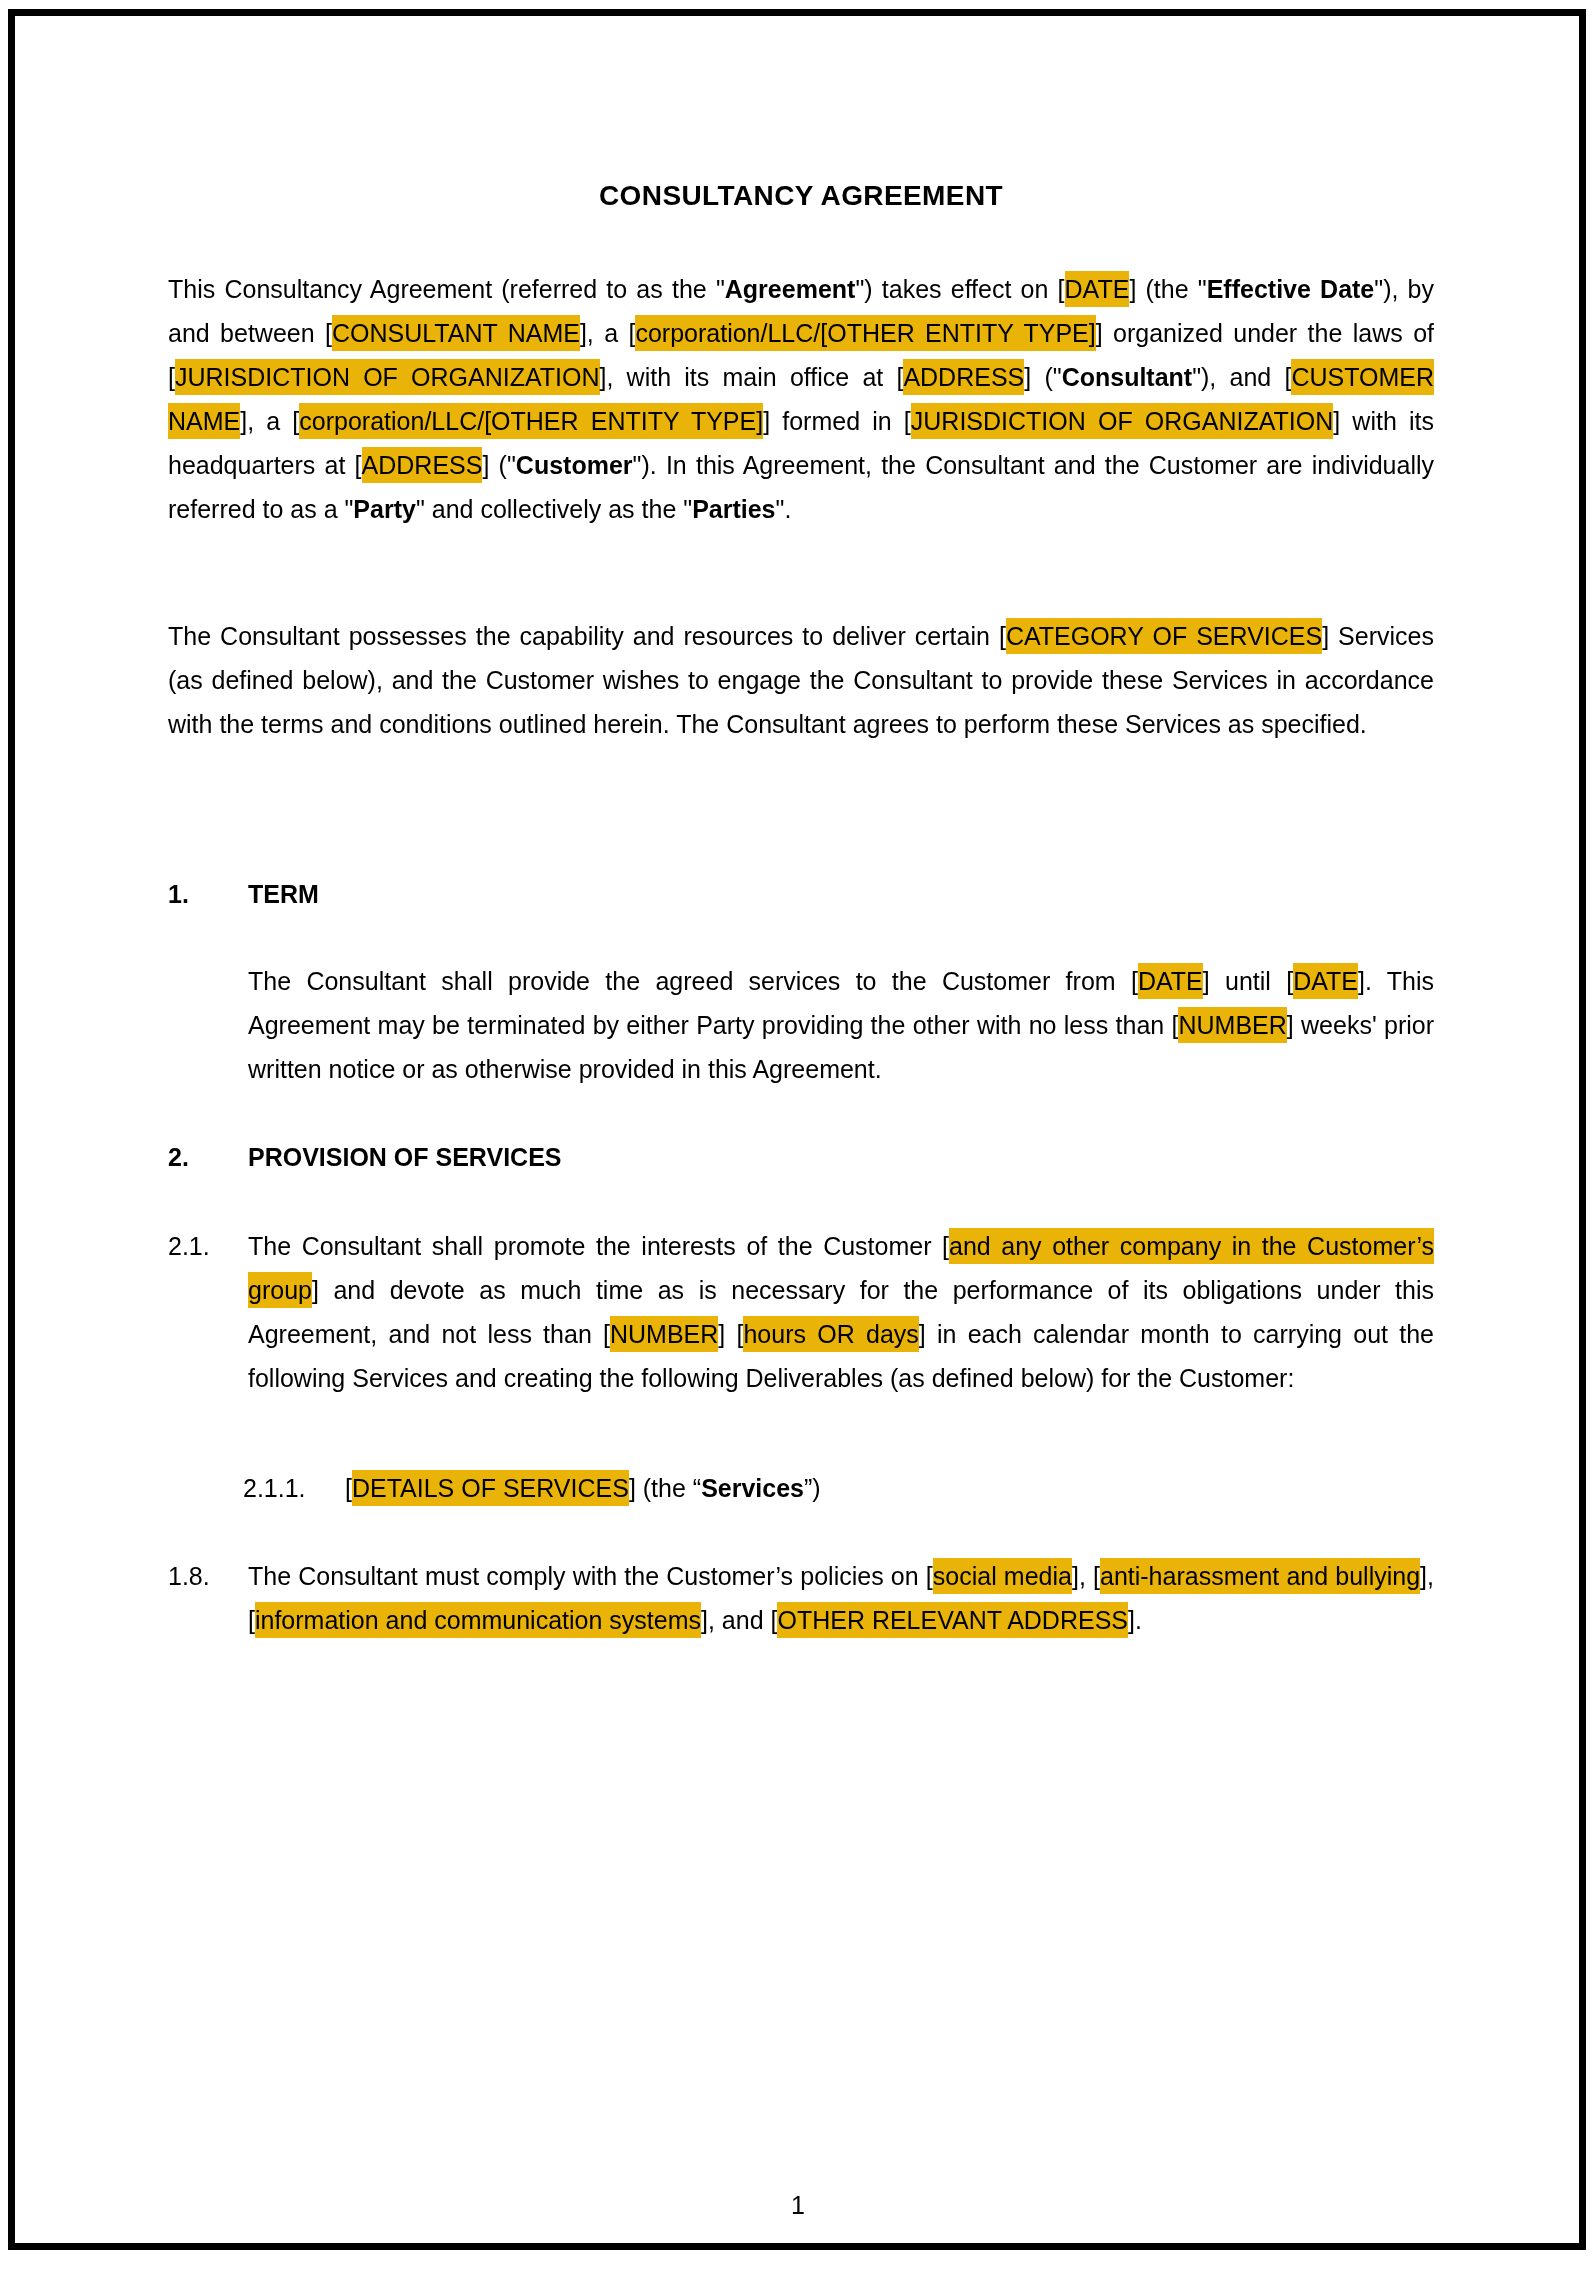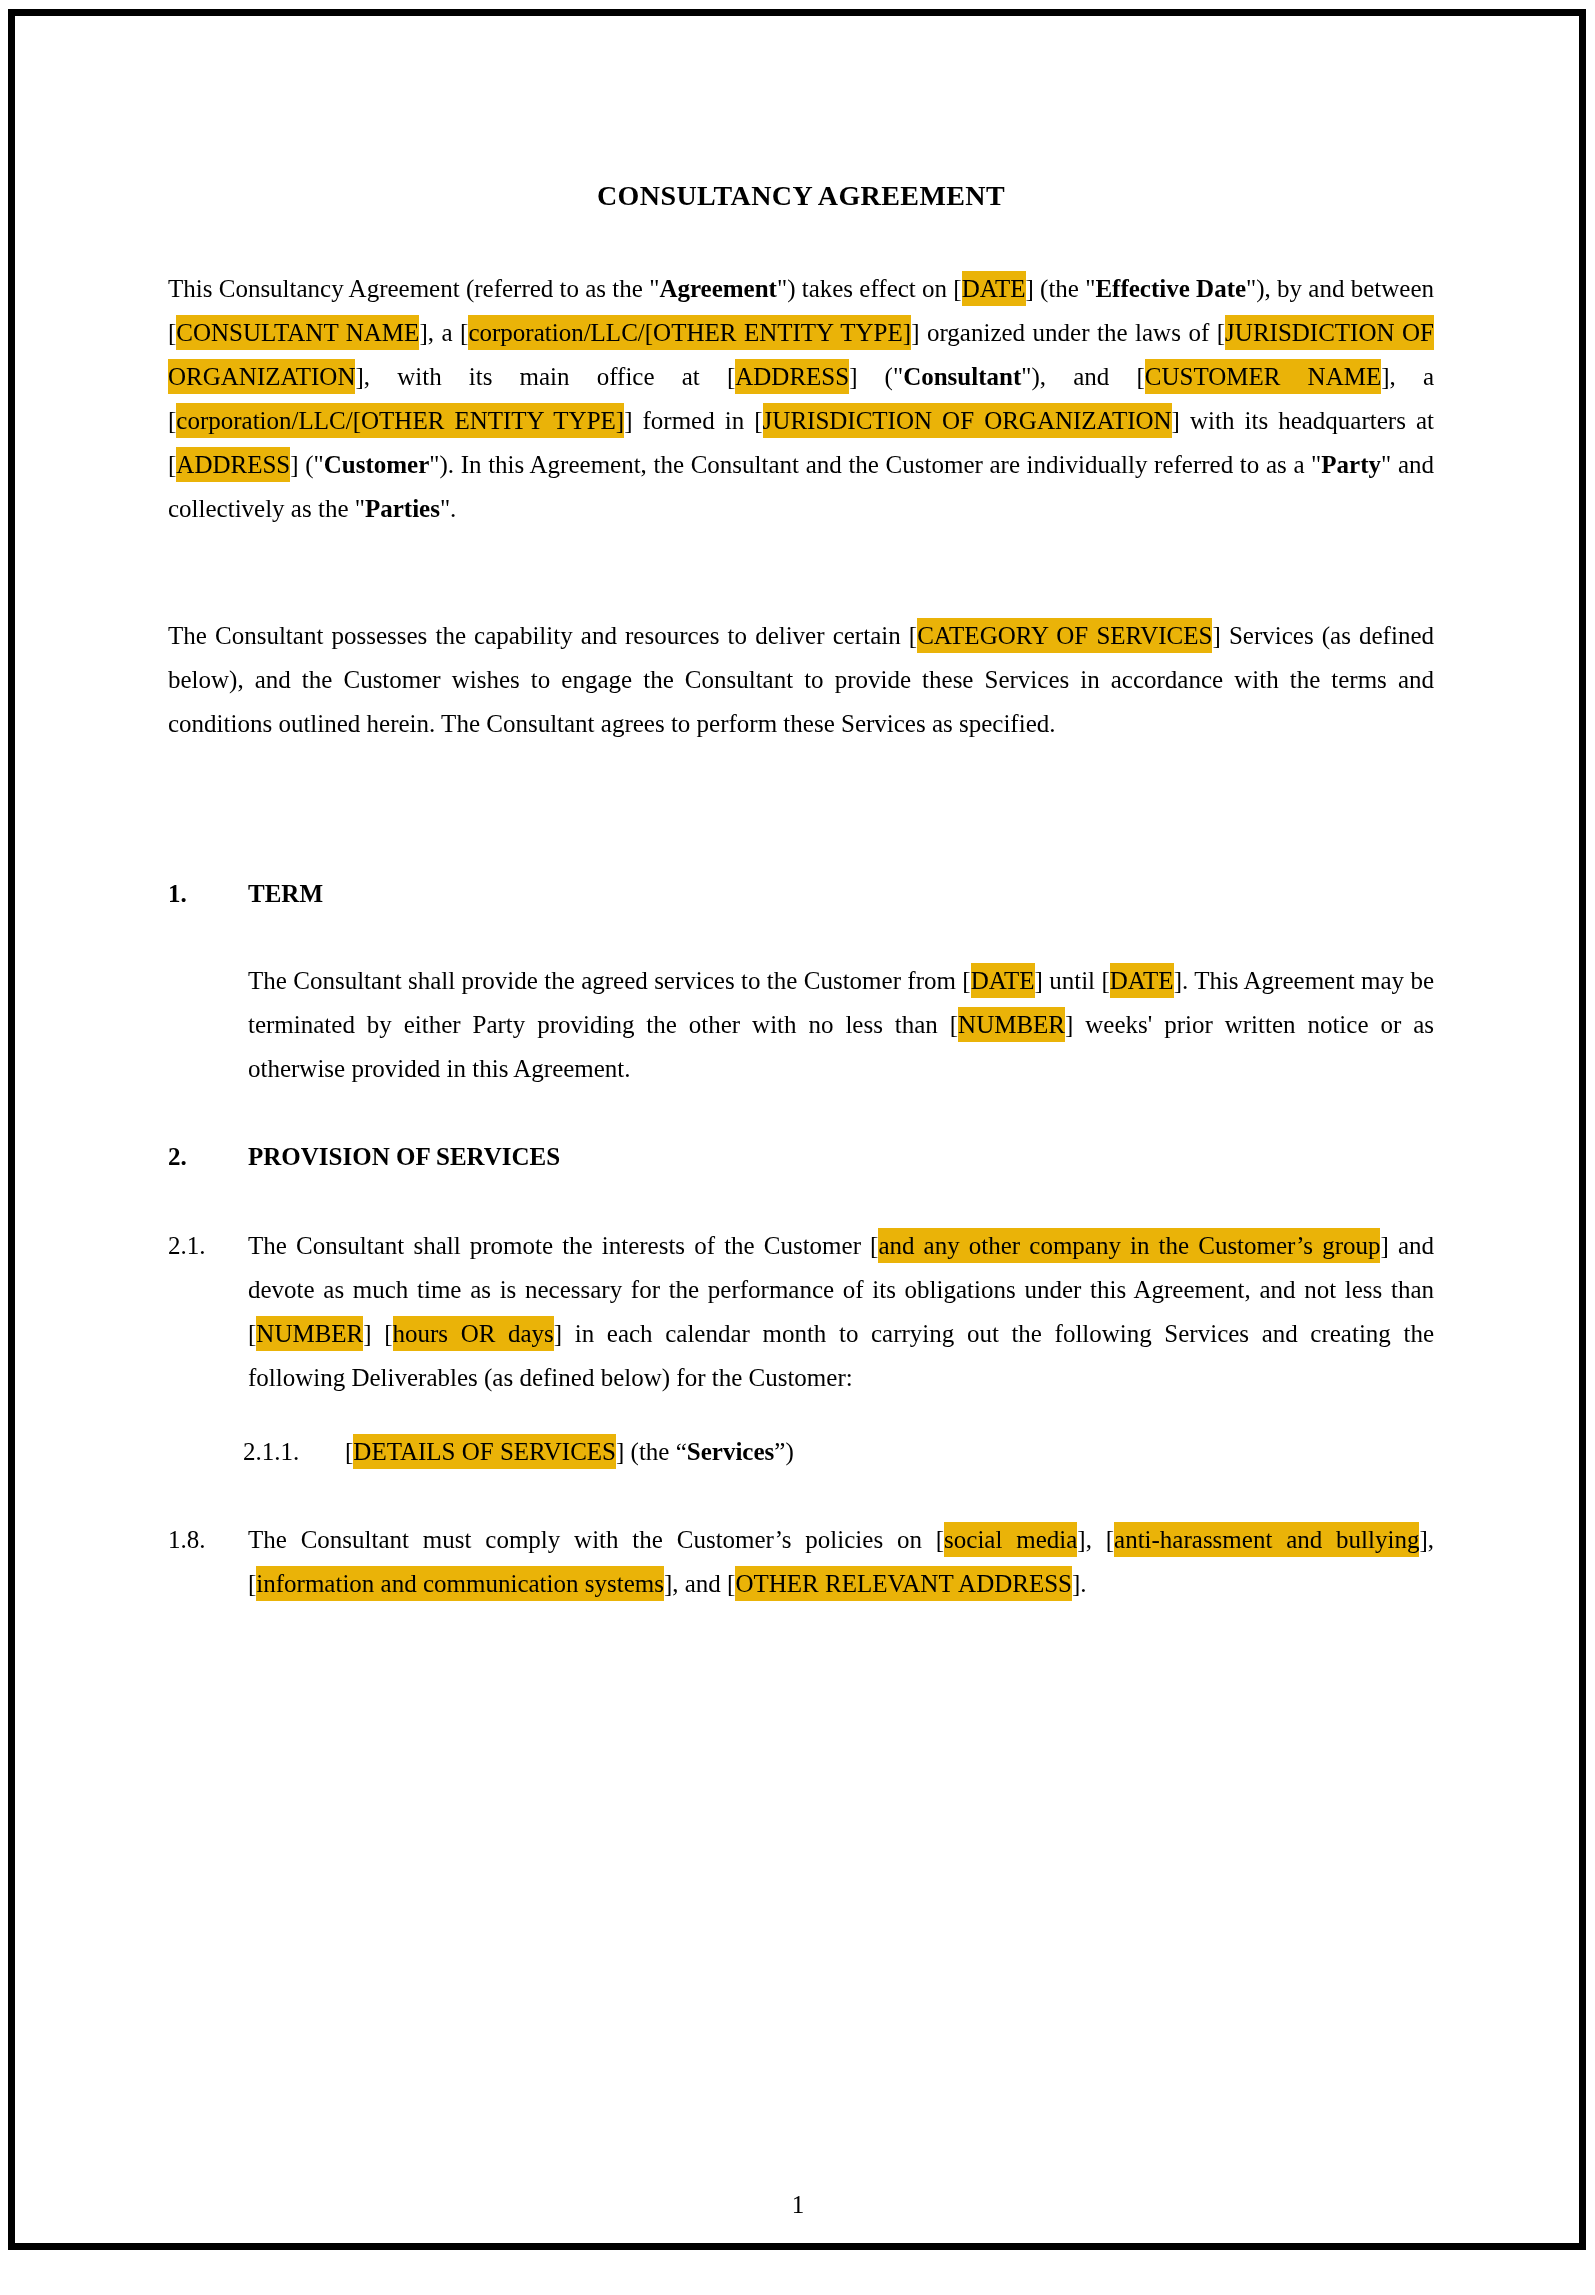--- a/index.html
+++ b/index.html
@@ -5,21 +5,21 @@
   html, body {
     margin: 0;
     padding: 0;
     background: #ffffff;
   }
   .page {
     position: relative;
     width: 1596px;
     height: 2262px;
     background: #ffffff;
-    font-family: Liberation Serif, serif;
+    font-family: Liberation Sans, sans-serif;
     color: #000000;
     overflow: hidden;
   }
   .frame {
     position: absolute;
     top: 9.2px; left: 8.4px; right: 10px; bottom: 11.7px;
     border: 7.5px solid #000000;
     pointer-events: none;
   }
   .content {
@@ -61,21 +61,21 @@
   .clause {
     display: flex;
     font-size: 25px;
     line-height: 44px;
   }
   .clause .num { flex: 0 0 80px; }
   .clause .body { flex: 1; text-align: justify; }
   .clause.l3 { margin-left: 75px; }
   .clause.l3 .num { flex: 0 0 102px; }
   #c21  { margin-top: 45px; justify-content: center; }
-  #c211 { margin-top: 30px; }
+  #c211 { margin-top: 66px; }
   #c212 { margin-top: 45px; }
   #c22  { margin-top: 44px; }
   .page-number {
     position: absolute;
     top: 2188px;
     left: 0;
     width: 100%;
     text-align: center;
     font-size: 25px;
     line-height: 34px;

